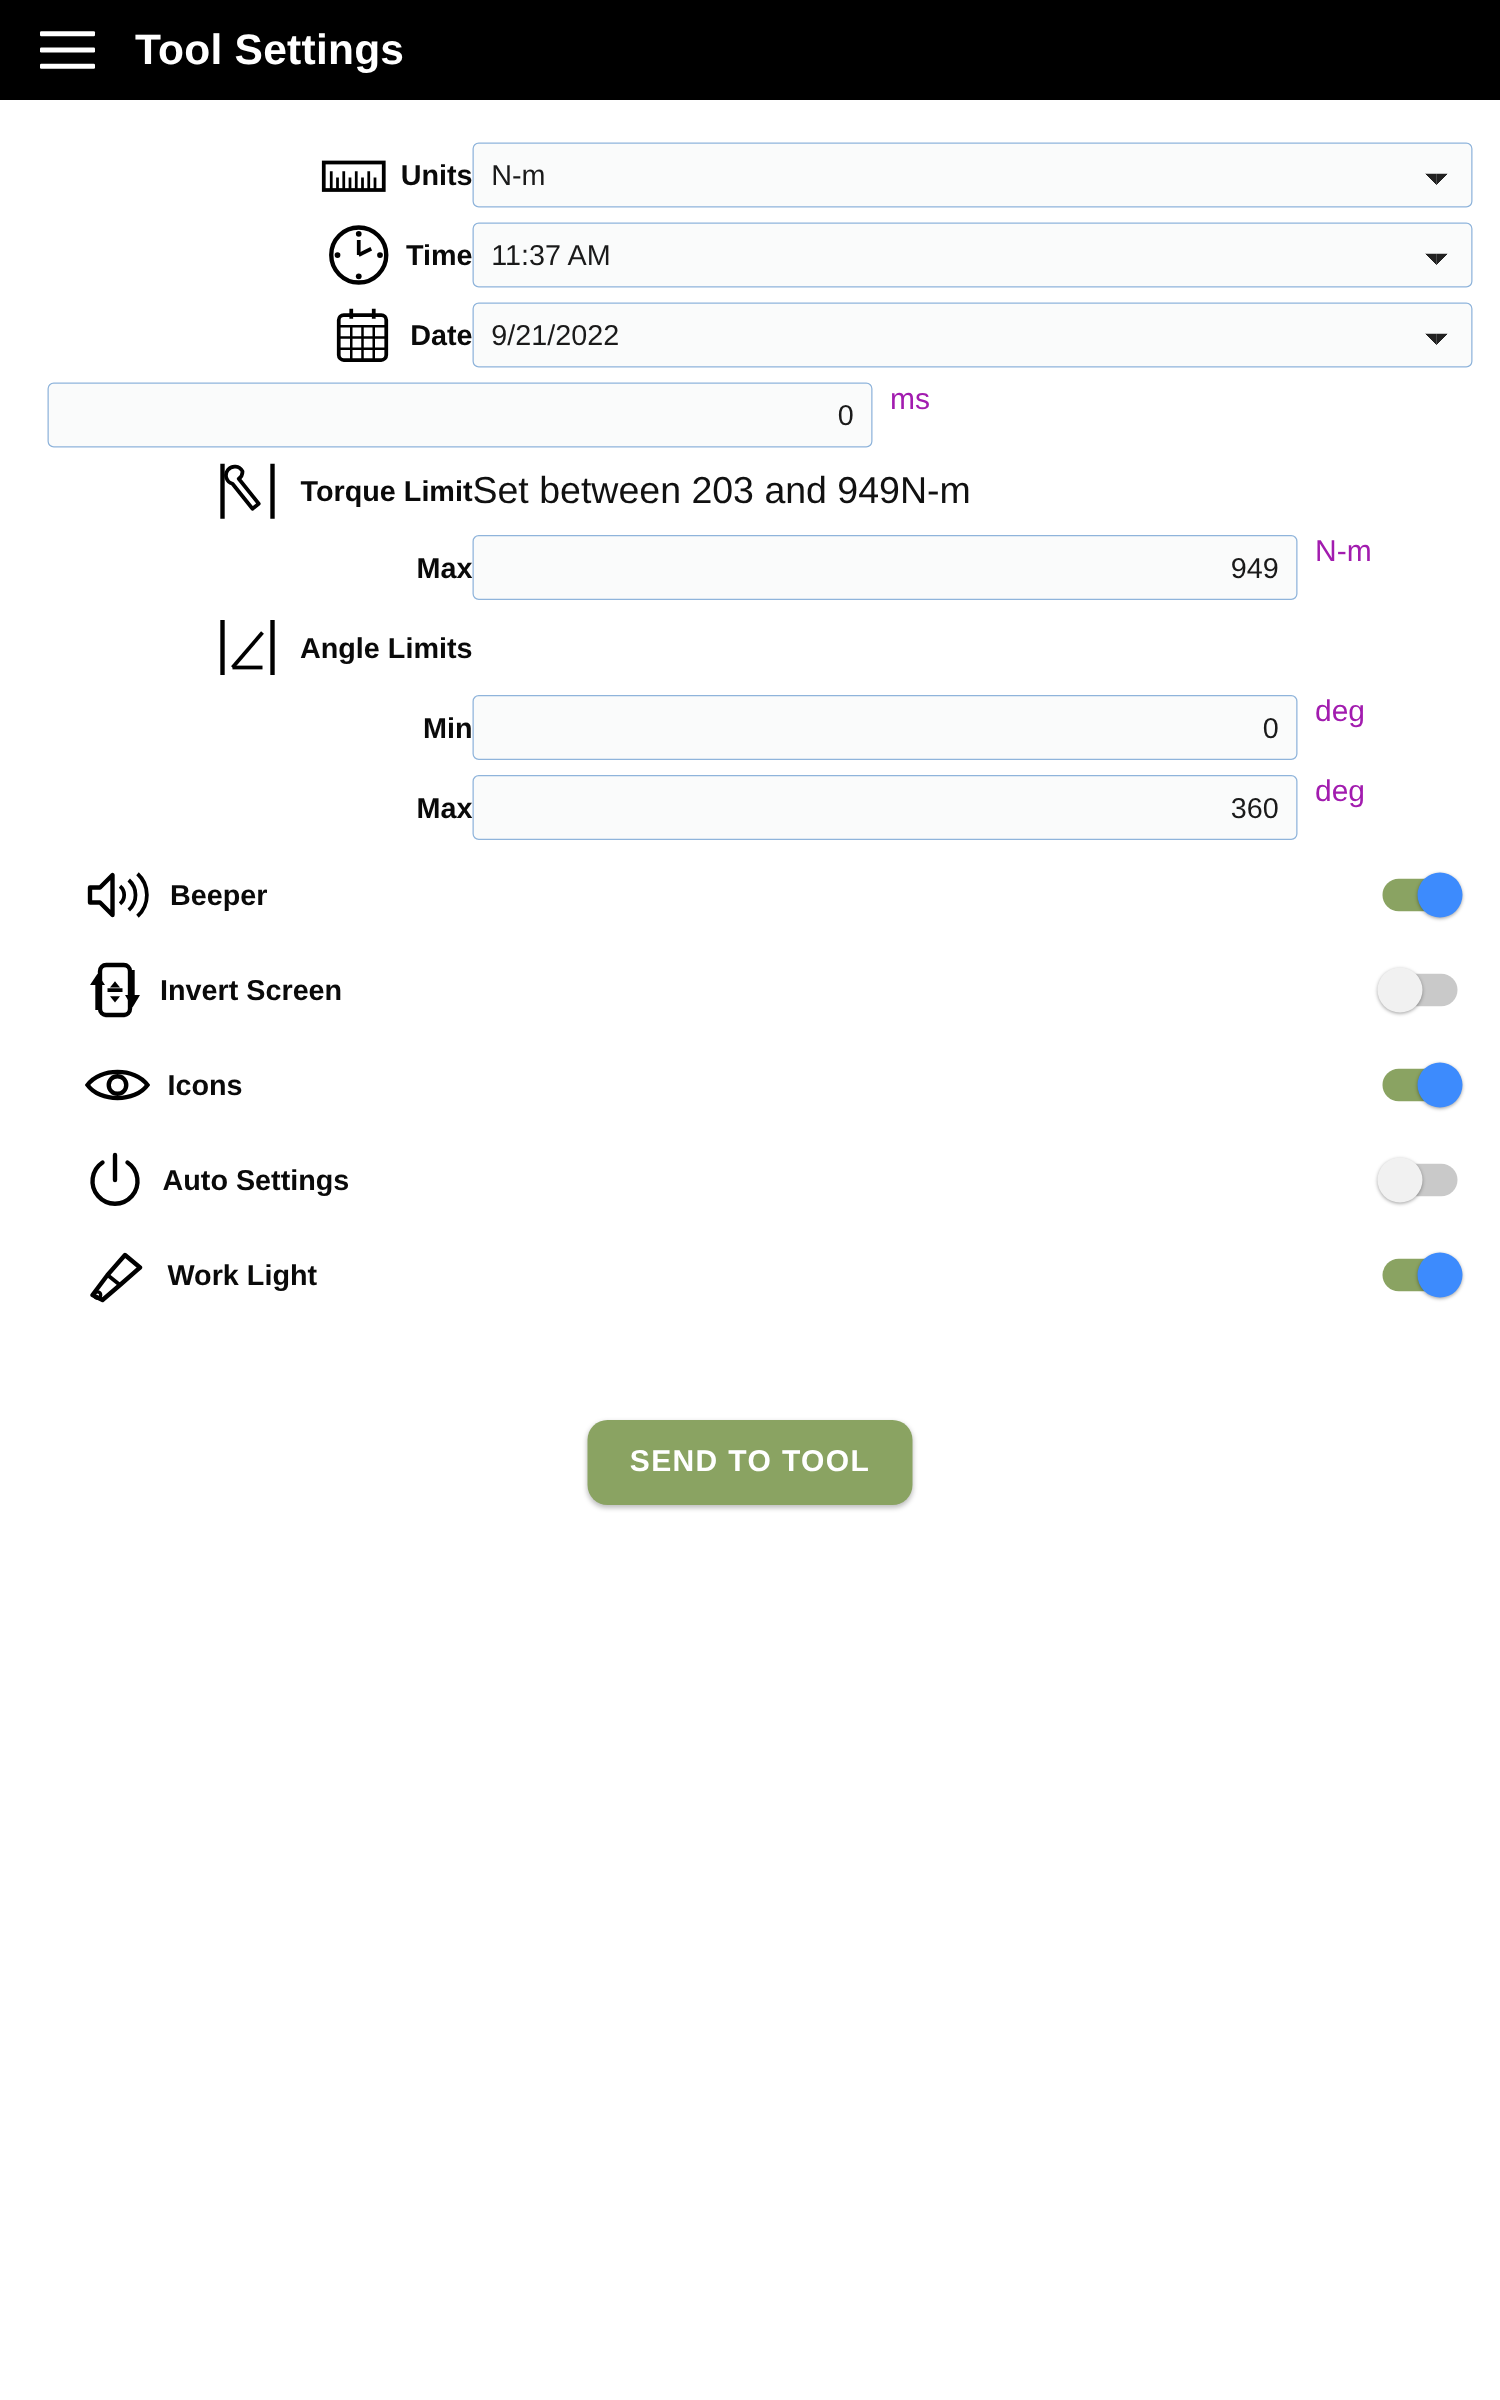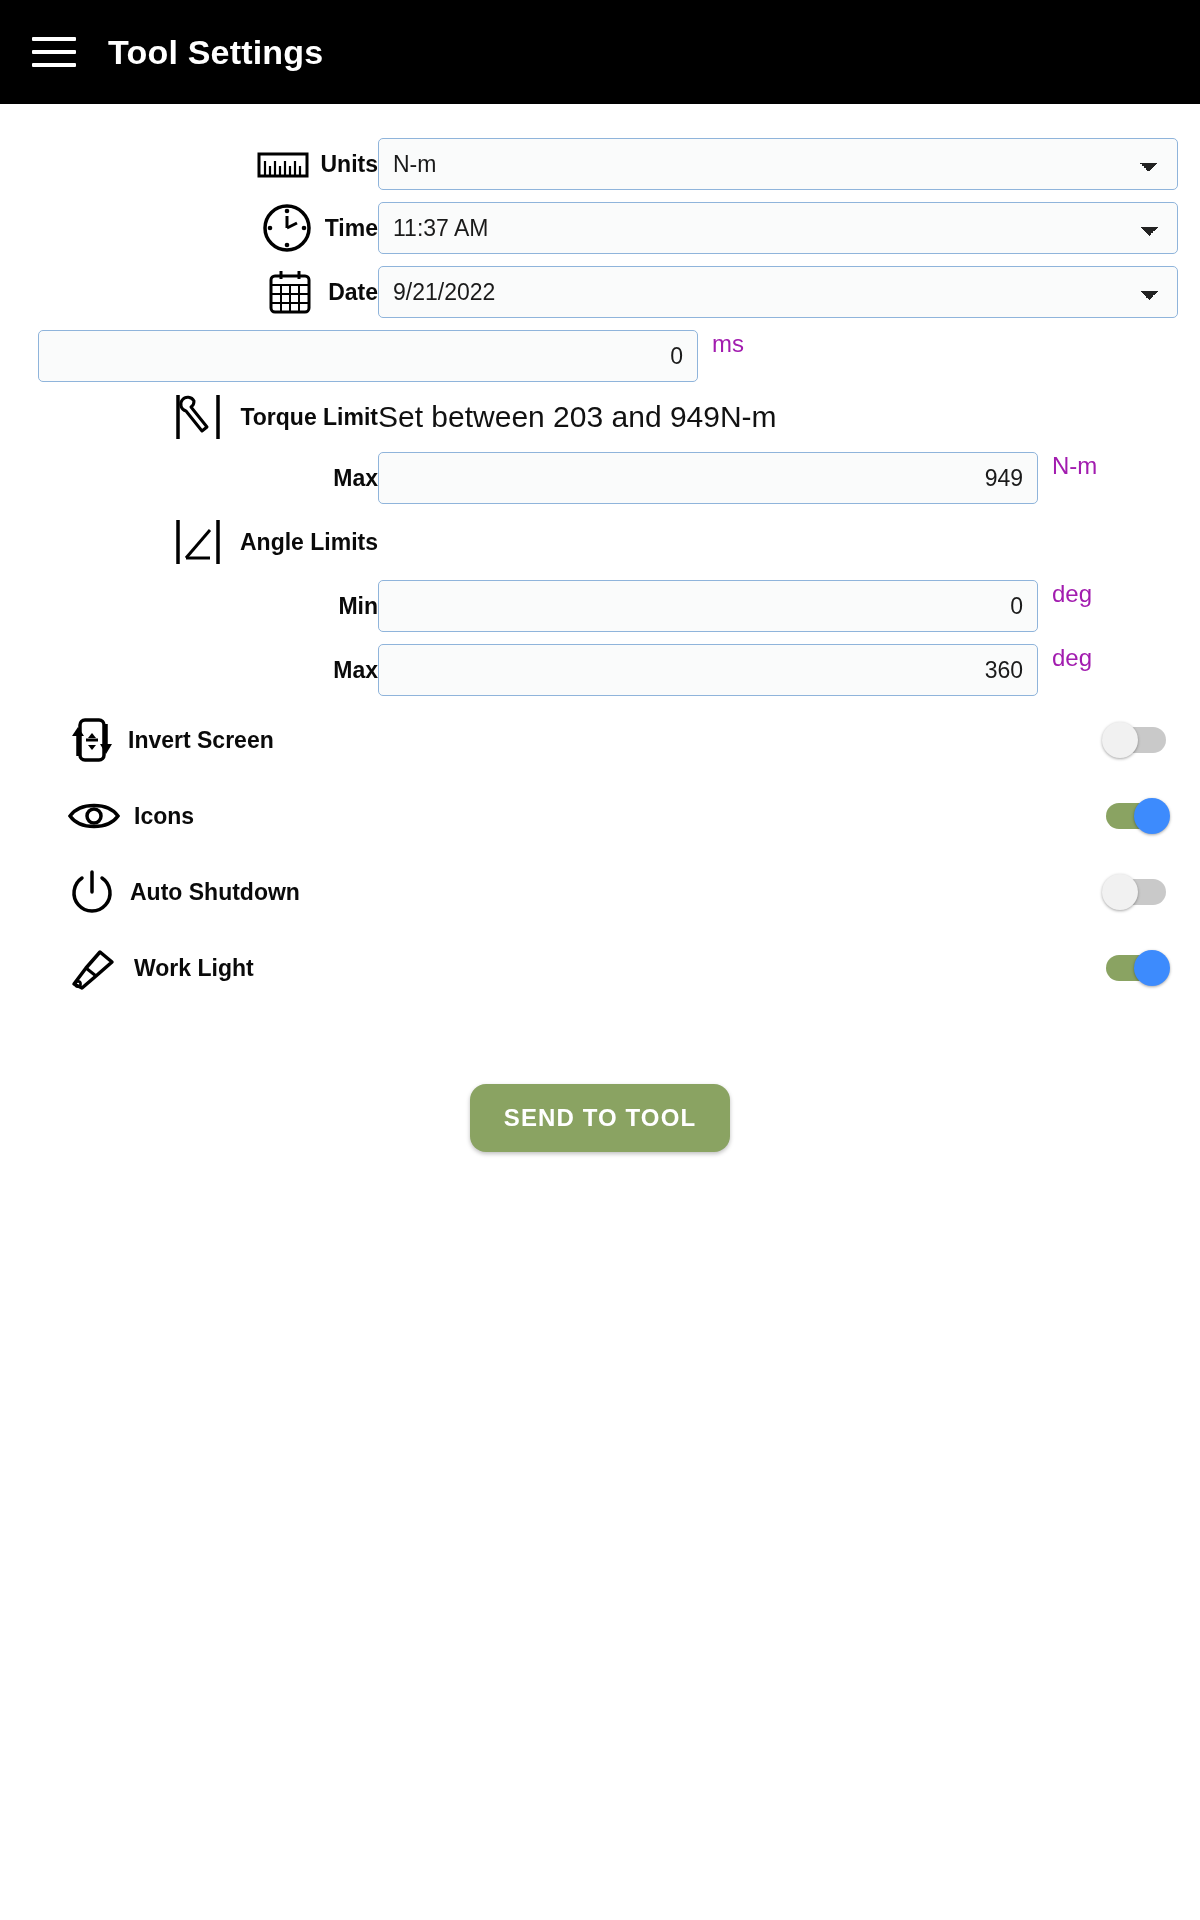--- a/index.html
+++ b/index.html
@@ -5,21 +5,21 @@
   * { box-sizing: border-box; margin: 0; padding: 0; }
   html, body {
     width: 1200px; height: 1920px;
     background: #ffffff;
     font-family: "Liberation Sans", sans-serif;
     overflow: hidden;
   }
 
   
   .appbar {
-    height: 104px;
+    height: 80px;
     background: #000000;
     display: flex;
     align-items: center;
     padding-left: 32px;
     gap: 30px;
   }
   .hamburger {
     width: 46px; height: 40px;
     display: flex; flex-direction: column;
     justify-content: center; gap: 9px;
@@ -316,20 +316,36 @@
   <div class="row">
     <div class="label-col indent">
       <span class="row-label">Max</span>
     </div>
     <div class="ctrl-col">
       <input class="numfield" type="text" value="360" style="">
       <span class="unit">deg</span>
     </div>
   </div>
 
+  <div class="toggle-row">
+    <div class="toggle-label-col">
+      <span class="icon">
+        <svg width="58" height="48" viewBox="0 0 58 48">
+          <path d="M6 18 L14 18 L24 8 L24 40 L14 30 L6 30 Z" fill="none" stroke="#000" stroke-width="3.5" stroke-linejoin="round"></path>
+          <path d="M30 17 a9 9 0 0 1 0 14" fill="none" stroke="#000" stroke-width="3"></path>
+          <path d="M37 12 a16 16 0 0 1 0 24" fill="none" stroke="#000" stroke-width="3"></path>
+          <path d="M44 7  a23 23 0 0 1 0 34" fill="none" stroke="#000" stroke-width="3"></path>
+        </svg>
+      </span>
+      <span class="row-label">Beeper</span>
+    </div>
+    <div class="switch on">
+        <div class="knob"></div>
+      </div>
+  </div>
 
   <div class="toggle-row">
     <div class="toggle-label-col">
       <span class="icon">
         <svg width="50" height="52" viewBox="0 0 50 52">
           <rect x="14" y="6" width="24" height="40" rx="5" fill="none" stroke="#000" stroke-width="3.5"></rect>
           <path d="M12 18 L12 42" stroke="#000" stroke-width="3.5"></path>
           <path d="M6 22 L12 13 L18 22 Z" fill="#000"></path>
           <path d="M40 34 L40 10" stroke="#000" stroke-width="3.5"></path>
           <path d="M34 30 L40 40 L46 30 Z" fill="#000"></path>
@@ -361,21 +377,21 @@
   </div>
 
   <div class="toggle-row">
     <div class="toggle-label-col">
       <span class="icon">
         <svg width="52" height="52" viewBox="0 0 52 52">
           <path d="M16 12 a18 18 0 1 0 20 0" fill="none" stroke="#000" stroke-width="3.5" stroke-linecap="round"></path>
           <line x1="26" y1="6" x2="26" y2="26" stroke="#000" stroke-width="3.5" stroke-linecap="round"></line>
         </svg>
       </span>
-      <span class="row-label">Auto Shutdown</span>
+      <span class="row-label">Auto Settings</span>
     </div>
     <div class="switch off">
         <div class="knob"></div>
       </div>
   </div>
 
   <div class="toggle-row">
     <div class="toggle-label-col">
       <span class="icon">
         <svg width="56" height="48" viewBox="0 0 56 48">

